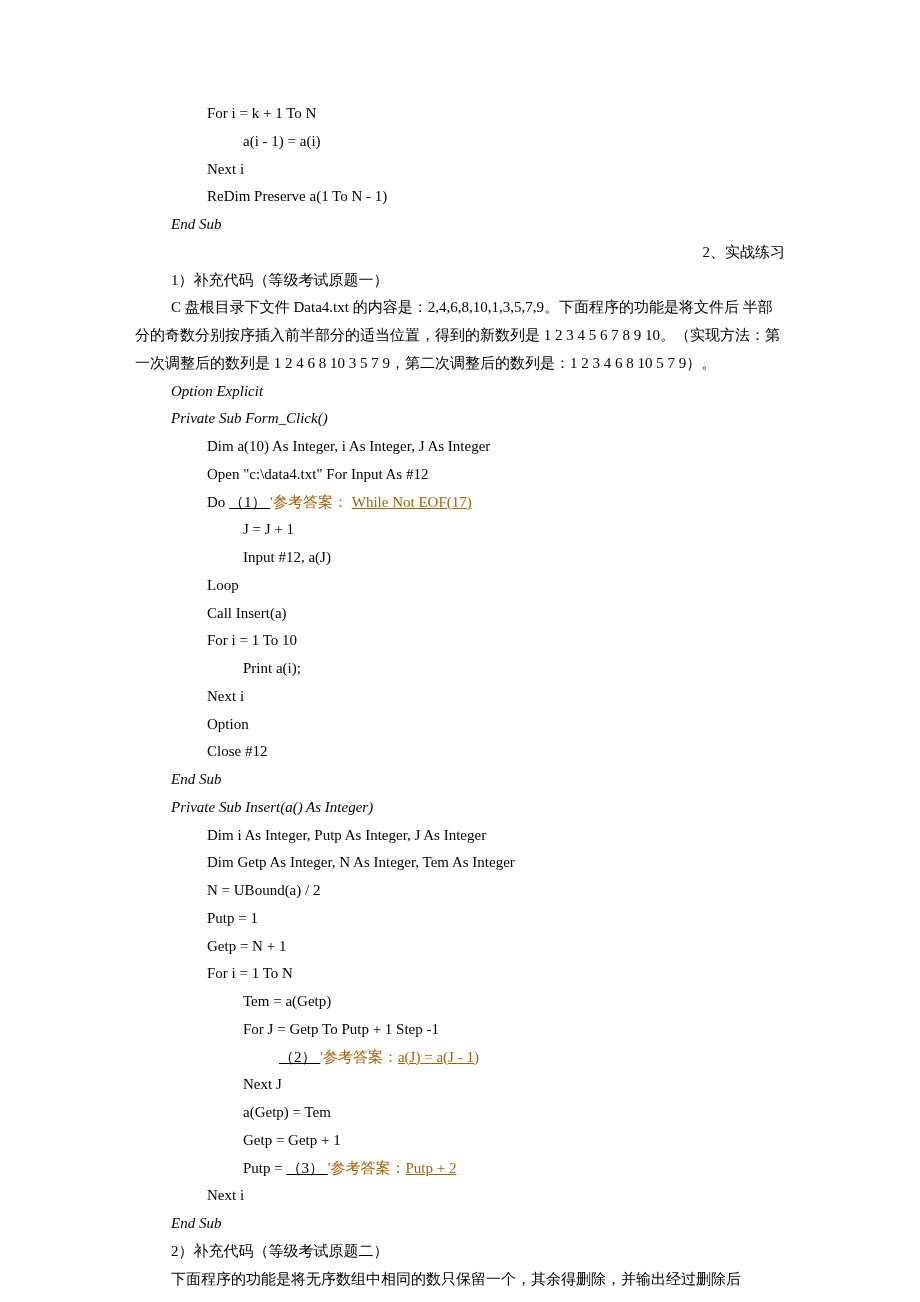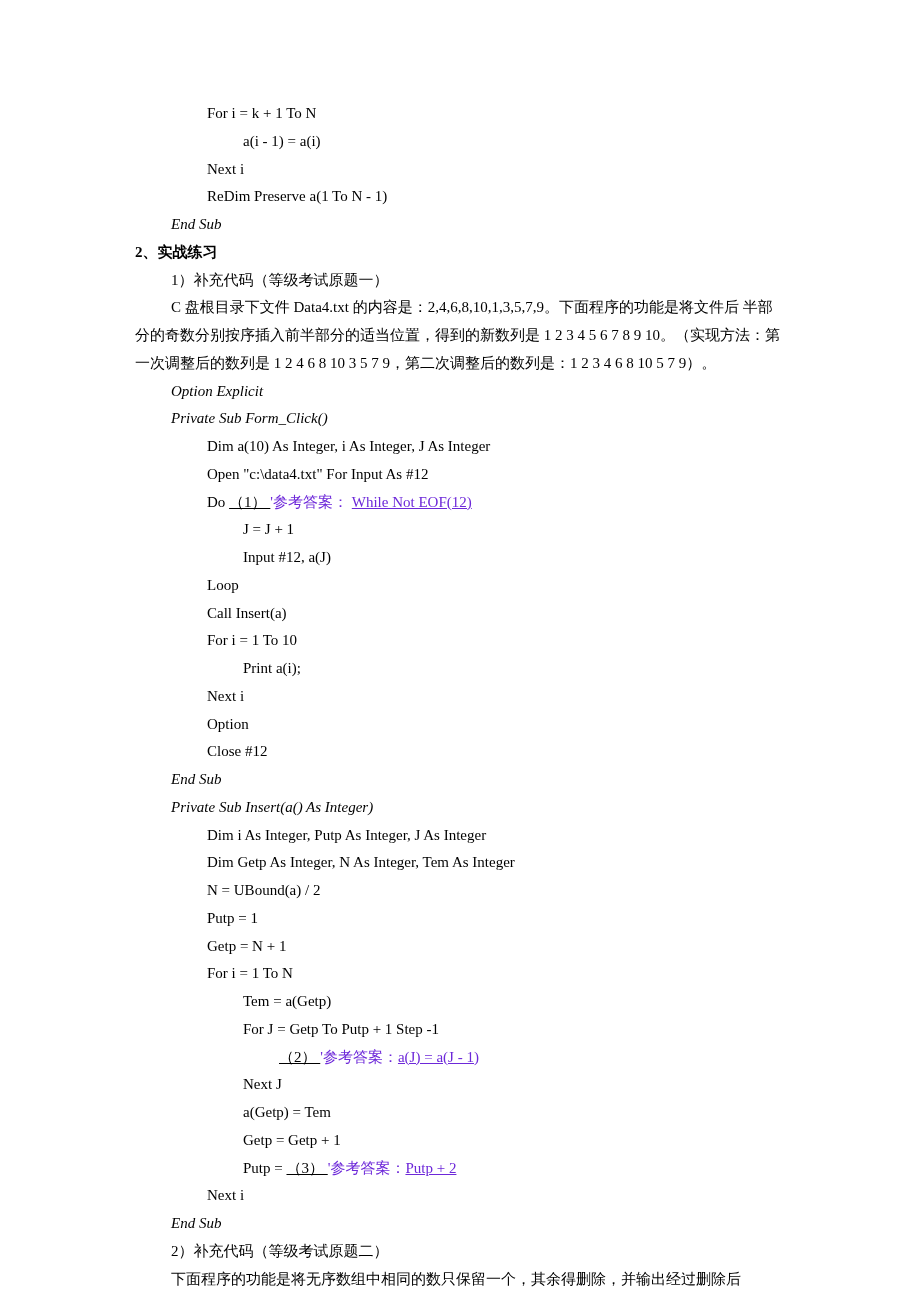--- a/index.html
+++ b/index.html
@@ -11,23 +11,23 @@
     font-size: 15px;
     line-height: 1.85;
     color: #000;
     background: #fff;
   }
   .code-l1 { padding-left: 72px; }
   .code-l2 { padding-left: 108px; }
   .code-l3 { padding-left: 36px; font-style: italic; }
   .body-text { padding-left: 36px; }
   .body-text-cont { padding-left: 0; }
-  .h2 { font-weight: bold; padding-left: 0; }
+  .h2 { font-weight: normal; padding-left: 0; text-align: right; }
   .h3 { font-weight: normal; padding-left: 36px; }
-  .red { color: #6d28d9; }
+  .red { color: #a16207; }
   .uline { text-decoration: underline; }
 </style>
 </head>
 <body>
 
 <div class="code-l1">For i = k + 1 To N</div>
 <div class="code-l2">a(i - 1) = a(i)</div>
 <div class="code-l1">Next i</div>
 <div class="code-l1">ReDim Preserve a(1 To N - 1)</div>
 <div class="code-l3">End Sub</div>
@@ -38,21 +38,21 @@
 <div>
   <span class="body-text" style="display:inline-block">C 盘根目录下文件 Data4.txt 的内容是：2,4,6,8,10,1,3,5,7,9。下面程序的功能是将文件后</span>
   <span class="body-text-cont">半部分的奇数分别按序插入前半部分的适当位置，得到的新数列是 1 2 3 4 5 6 7 8 9 10。（实现方法：第一次调整后的数列是 1 2 4 6 8 10 3 5 7 9，第二次调整后的数列是：1 2 3 4 6 8 10 5 7 9）。</span>
 </div>
 
 <div class="code-l3">Option Explicit</div>
 <div class="code-l3">Private Sub Form_Click()</div>
 <div class="code-l1">Dim a(10) As Integer, i As Integer, J As Integer</div>
 <div class="code-l1">Open "c:\data4.txt" For Input As #12</div>
 <div class="code-l1">
-  <span>Do   </span><span class="uline">       （1）       </span><span class="red">  '参考答案：   </span><span class="red uline">While Not EOF(12)</span>
+  <span>Do   </span><span class="uline">       （1）       </span><span class="red">  '参考答案：   </span><span class="red uline">While Not EOF(17)</span>
 </div>
 <div class="code-l2">J = J + 1</div>
 <div class="code-l2">Input #12, a(J)</div>
 <div class="code-l1">Loop</div>
 <div class="code-l1">Call Insert(a)</div>
 <div class="code-l1">For i = 1 To 10</div>
 <div class="code-l2">Print a(i);</div>
 <div class="code-l1">Next i</div>
 <div class="code-l1">Option</div>
 <div class="code-l1">Close #12</div>

